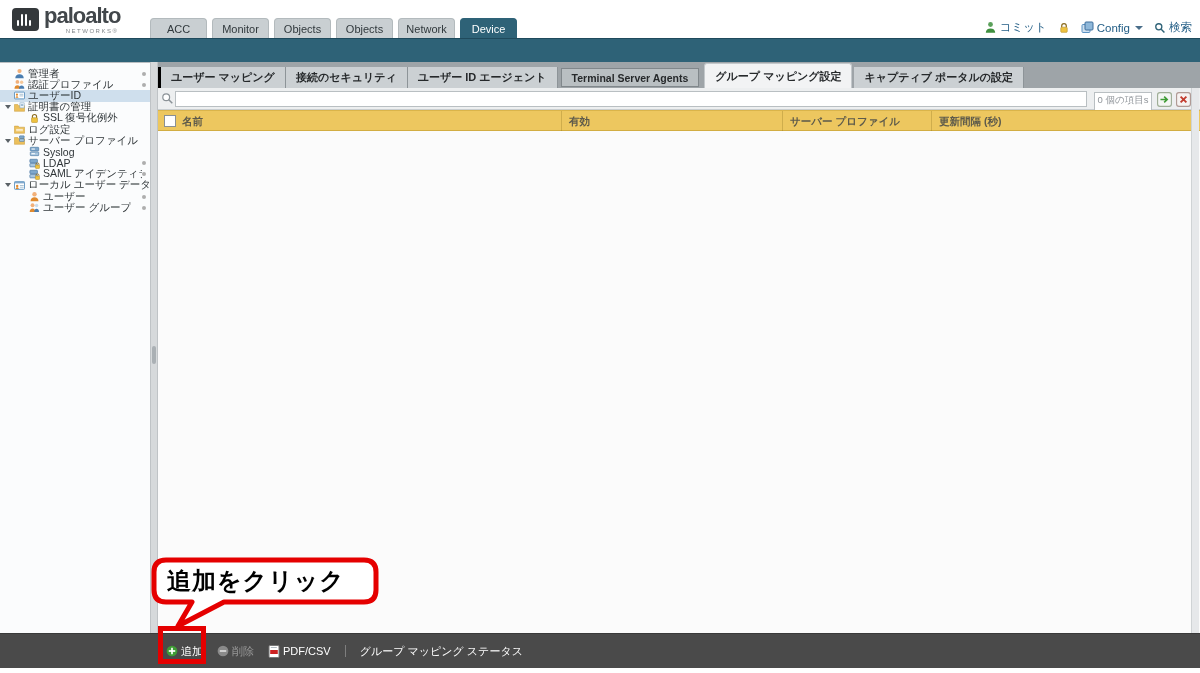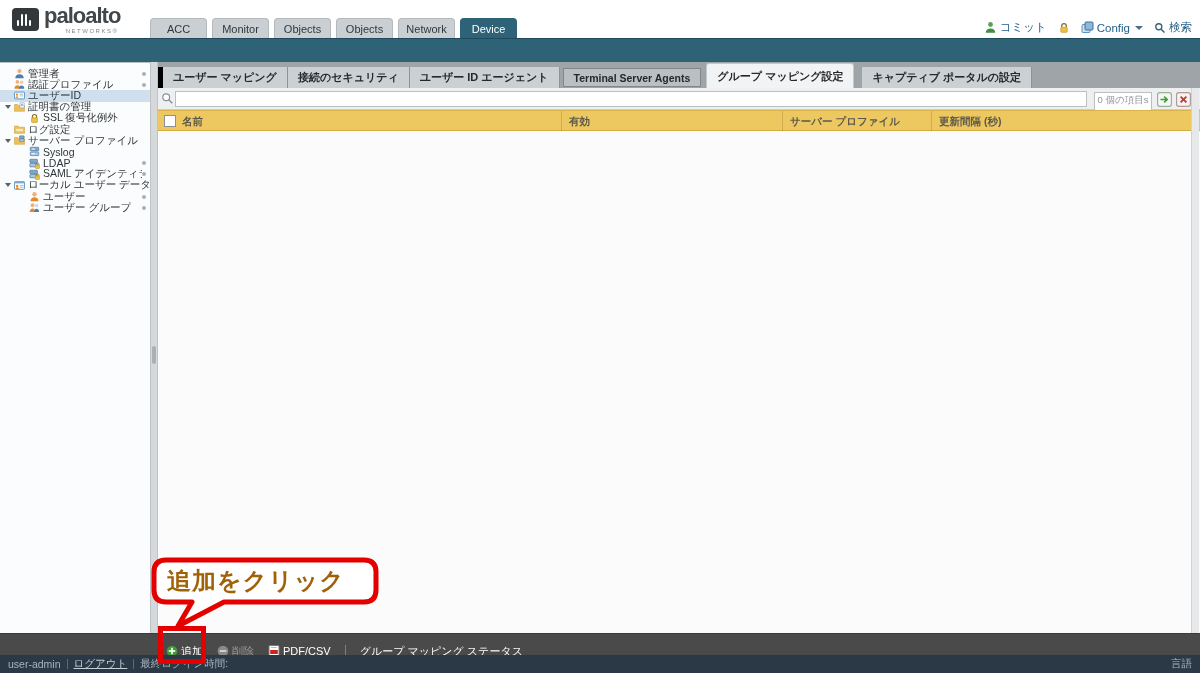--- a/index.html
+++ b/index.html
@@ -48,24 +48,24 @@
 
   .splitter{position:absolute;left:150px;top:62px;width:8px;height:571px;background:#d6d9db;
             border-left:1px solid #bfc3c6;border-right:1px solid #bfc3c6;}
   .splitter .handle{position:absolute;left:1px;top:284px;width:4px;height:18px;background:#aab0b4;border-radius:2px;}
 
   
   .content{position:absolute;left:158px;top:62px;width:1042px;height:571px;background:#fbfbfb;}
   .tabbar{position:absolute;left:0;top:0;width:1042px;height:26px;background:#9ea4a8;display:flex;align-items:flex-end;}
   .ctab{height:21px;line-height:21px;padding:0 10px;background:#cbd0d3;color:#26292b;font-size:11px;font-weight:bold;
         border-right:1px solid #8d9498;white-space:nowrap;cursor:pointer;}
-  .ctab:first-child{border-left:5px solid #000000;}
+  .ctab:first-child{border-left:3px solid #000000;}
   .ctab.boxed{height:19px;line-height:19px;background:#b9bfc2;border:1px solid #80878b;margin:0 3px 1px 3px;font-size:10.5px;}
   .ctab.active{height:25px;line-height:25px;background:#f2f3f4;border:1px solid #c3c8cb;border-bottom:none;
-               border-radius:3px 3px 0 0;margin-left:2px;margin-right:8px;}
+               border-radius:3px 3px 0 0;margin-left:2px;margin-right:2px;}
 
   .searchrow{position:absolute;left:0;top:26px;width:1042px;height:22px;background:#edeff0;border-bottom:1px solid #c9ced1;}
   .srch-icn{position:absolute;left:3px;top:4px;}
   .srch-input{position:absolute;left:17px;top:3px;width:912px;height:16px;border:1px solid #b9bfc2;background:#fff;
               font-size:10.5px;padding:0 4px;outline:none;font-family:inherit;}
   .countbox{position:absolute;left:936px;top:3.5px;width:58px;height:22px;border:1px solid #b9bfc2;background:#fff;
             color:#90959a;font-size:9.5px;line-height:13px;text-align:center;}
   .gobtn{position:absolute;left:999px;top:3.5px;width:15px;height:15px;cursor:pointer;}
   .xbtn{position:absolute;left:1018px;top:3.5px;width:15px;height:15px;cursor:pointer;}
 
@@ -90,21 +90,21 @@
   
   .statusbar{position:absolute;left:0;top:655px;width:1200px;height:18px;background:#2b3947;
              display:flex;align-items:center;font-size:10.5px;color:#a8b4bd;padding:0 8px;}
   .sbsep{width:1px;height:10px;background:#5a6a77;margin:0 6px;}
   .sblink{color:#c4ced5;text-decoration:underline;cursor:pointer;}
   .sblang{margin-left:auto;cursor:pointer;}
 
   
   .ann-rect{position:absolute;left:158px;top:626px;width:48px;height:38px;border:5px solid #e50000;z-index:60;}
   .ann-bubble{position:absolute;left:150px;top:556px;width:232px;height:78px;z-index:61;}
-  .ann-text{position:absolute;left:17px;top:9px;font-size:24px;font-weight:bold;color:#a16207;letter-spacing:1px;white-space:nowrap;}
+  .ann-text{position:absolute;left:17px;top:9px;font-size:24px;font-weight:bold;color:#000000;letter-spacing:1px;white-space:nowrap;}
 </style>
 </head>
 <body>
 
 <div id="app">
 
   <div class="tophdr">
     <div class="logo">
       <div class="logomark">
         <span class="lb1"></span>
@@ -397,28 +397,20 @@
           <rect x="2.8" y="2" width="6" height="0.9" fill="#aab4bc"></rect>
         </svg>
       <span>PDF/CSV</span>
     </div>
     <div class="tbsep"></div>
     <div class="tbitem">
       <span>グループ マッピング ステータス</span>
     </div>
   </div>
 
-  <div class="statusbar">
-    <span>user-admin</span>
-    <span class="sbsep"></span>
-    <span class="sblink">ログアウト</span>
-    <span class="sbsep"></span>
-    <span>最終ログイン時間:</span>
-    <span class="sblang">言語</span>
-  </div>
 
   <div class="ann-rect"></div>
   <div class="ann-bubble">
     <svg width="232" height="78" viewBox="0 0 232 78">
       <path d="M16,4 H214 Q226,4 226,16 V34 Q226,46 214,46 H74 L28,70 L42,46 H16 Q4,46 4,34 V16 Q4,4 16,4 Z" fill="#ffffff" stroke="#e50000" stroke-width="5" stroke-linejoin="round"></path>
     </svg>
     <div class="ann-text">追加をクリック</div>
   </div>
 
 </div>

